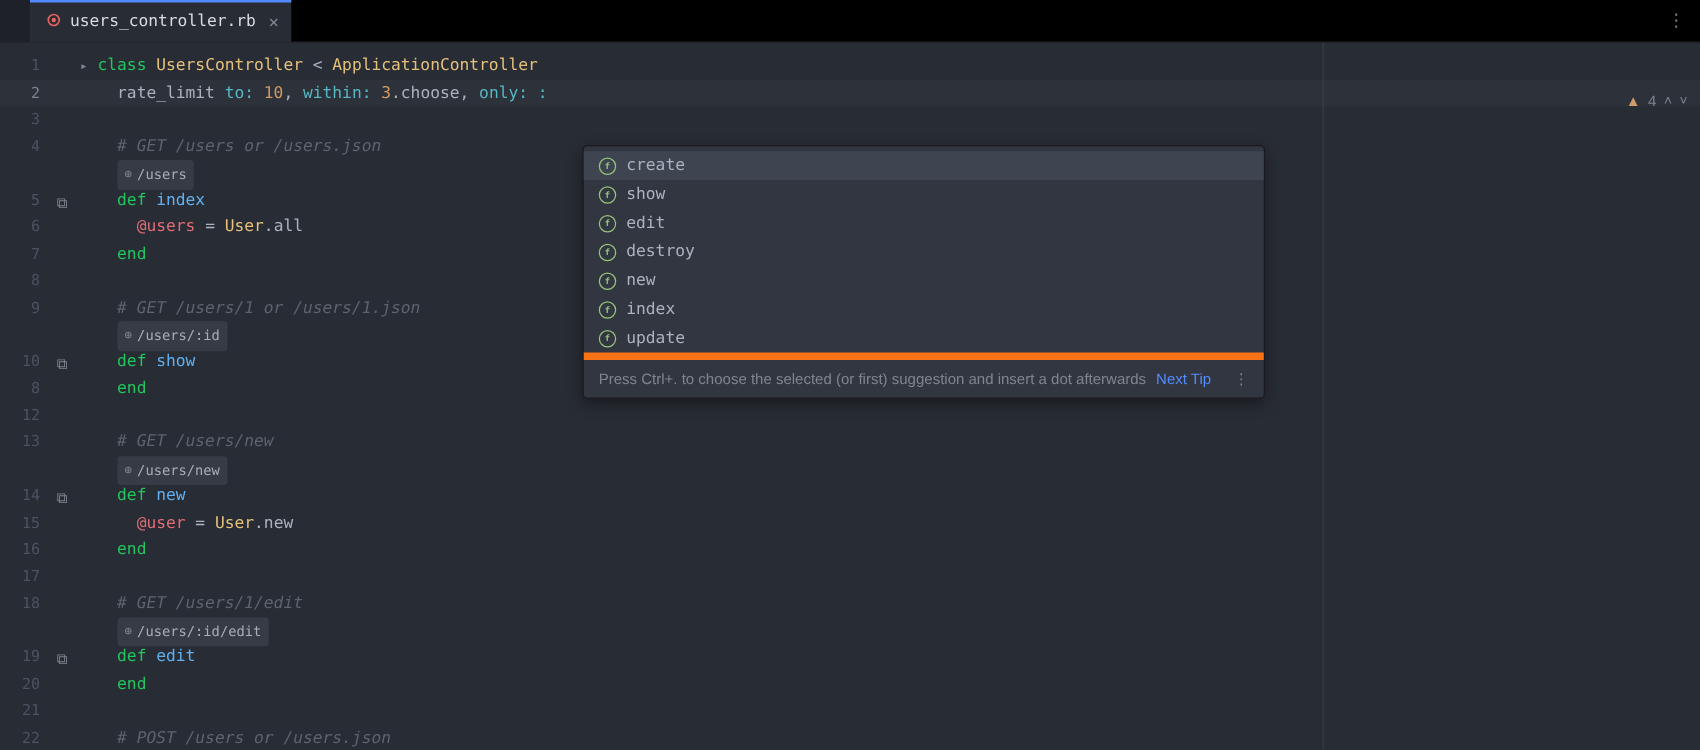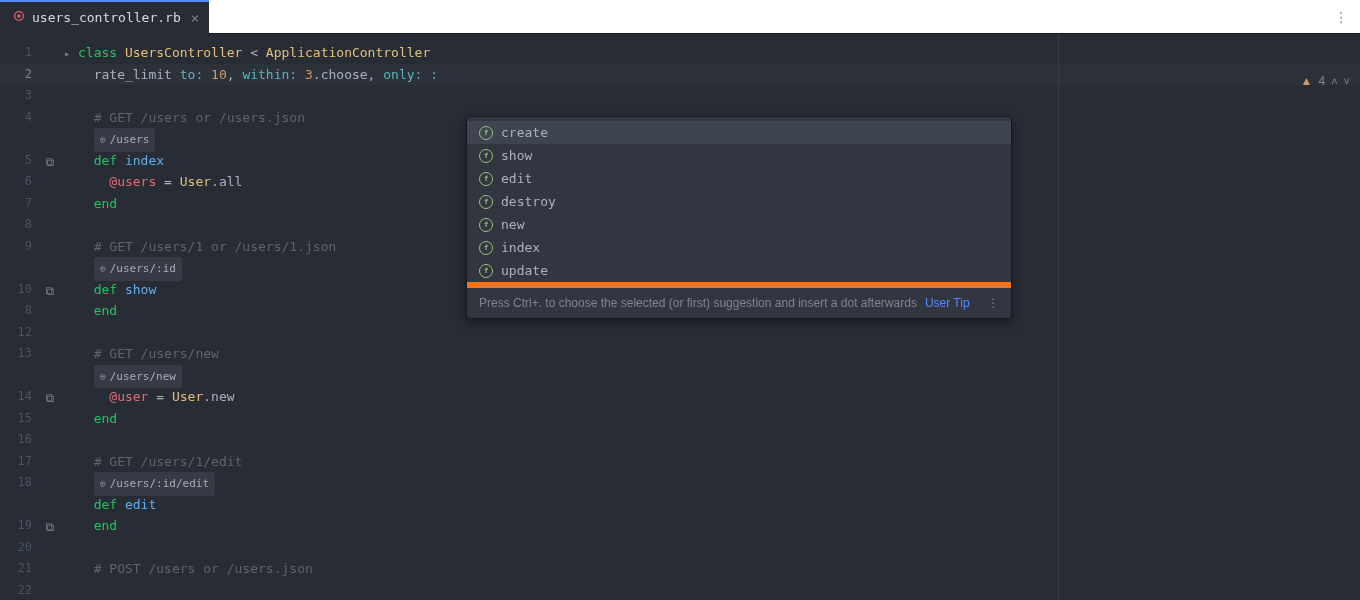--- a/index.html
+++ b/index.html
@@ -8,24 +8,25 @@
   font-size: 13px;
   background: #1e2127;
   color: #a8adb7;
   width: 1360px;
   height: 600px;
   overflow: hidden;
   position: relative;
 }
 .tab-bar {
   height: 34px;
-  background: #ffffff;
+  background: #000000;
   display: flex;
   align-items: center;
   border-bottom: 1px solid #181a1f;
+  margin-left: 24px;
 }
 .tab {
   height: 34px;
   display: flex;
   align-items: center;
   padding: 0 10px 0 12px;
   background: #282c34;
   border-top: 2px solid #528bff;
   gap: 6px;
   color: #d7dae0;
@@ -92,21 +93,21 @@
   width: 14px;
   color: #7f848e;
   font-size: 10px;
 }
 .kw { color: #22c55e; }
 .cls { color: #e5c07b; }
 .def { color: #61afef; }
 .sym { color: #56b6c2; }
 .num { color: #d19a66; }
 .ivar { color: #e06c75; }
-.comment { color: #5c6370; }
+.comment { color: #5c6370; font-style: italic; }
 .txt { color: #abb2bf; }
 .route-badge {
   display: inline-flex;
   align-items: center;
   gap: 4px;
   background: #363b45;
   border-radius: 3px;
   padding: 1px 6px;
   font-size: 11px;
   color: #a8adb7;
@@ -246,20 +247,21 @@
       <div class="line"><span class="fold-icon">  </span>    <span class="ivar">@users</span><span class="txt"> = </span><span class="cls">User</span><span class="txt">.all</span></div>
       <div class="line"><span class="fold-icon">  </span>  <span class="kw">end</span></div>
       <div class="line"><span class="fold-icon">  </span></div>
       <div class="line"><span class="fold-icon">  </span>  <span class="comment"># GET /users/1 or /users/1.json</span></div>
       <div class="line"><span class="fold-icon">  </span>  <span class="route-badge"><span class="route-badge-icon">⊕</span>/users/:id</span></div>
       <div class="line"><span class="fold-icon">  </span>  <span class="kw">def </span><span class="def">show</span></div>
       <div class="line"><span class="fold-icon">  </span>  <span class="kw">end</span></div>
       <div class="line"><span class="fold-icon">  </span></div>
       <div class="line"><span class="fold-icon">  </span>  <span class="comment"># GET /users/new</span></div>
       <div class="line"><span class="fold-icon">  </span>  <span class="route-badge"><span class="route-badge-icon">⊕</span>/users/new</span></div>
+      <div class="line"><span class="fold-icon">  </span>  <span class="kw">def </span><span class="def">new</span></div>
       <div class="line"><span class="fold-icon">  </span>    <span class="ivar">@user</span><span class="txt"> = </span><span class="cls">User</span><span class="txt">.new</span></div>
       <div class="line"><span class="fold-icon">  </span>  <span class="kw">end</span></div>
       <div class="line"><span class="fold-icon">  </span></div>
       <div class="line"><span class="fold-icon">  </span>  <span class="comment"># GET /users/1/edit</span></div>
       <div class="line"><span class="fold-icon">  </span>  <span class="route-badge"><span class="route-badge-icon">⊕</span>/users/:id/edit</span></div>
       <div class="line"><span class="fold-icon">  </span>  <span class="kw">def </span><span class="def">edit</span></div>
       <div class="line"><span class="fold-icon">  </span>  <span class="kw">end</span></div>
       <div class="line"><span class="fold-icon">  </span></div>
       <div class="line"><span class="fold-icon">  </span>  <span class="comment"># POST /users or /users.json</span></div>
       <div class="popup" id="popup">
@@ -286,21 +288,21 @@
         <div class="popup-item">
           <span class="popup-icon">f</span>
           <span>index</span>
         </div>
         <div class="popup-item">
           <span class="popup-icon">f</span>
           <span>update</span>
         </div>
         <div class="popup-footer">
           <span>Press Ctrl+. to choose the selected (or first) suggestion and insert a dot afterwards</span>
-          <span class="next-tip">User Tip</span>
+          <span class="next-tip">Next Tip</span>
           <span class="footer-kebab">⋮</span>
         </div>
       </div>
 
     <div class="top-right">
       <span class="warn">▲</span>
       <span>4</span>
       <span class="chev">˄</span>
       <span class="chev">˅</span>
     </div>

